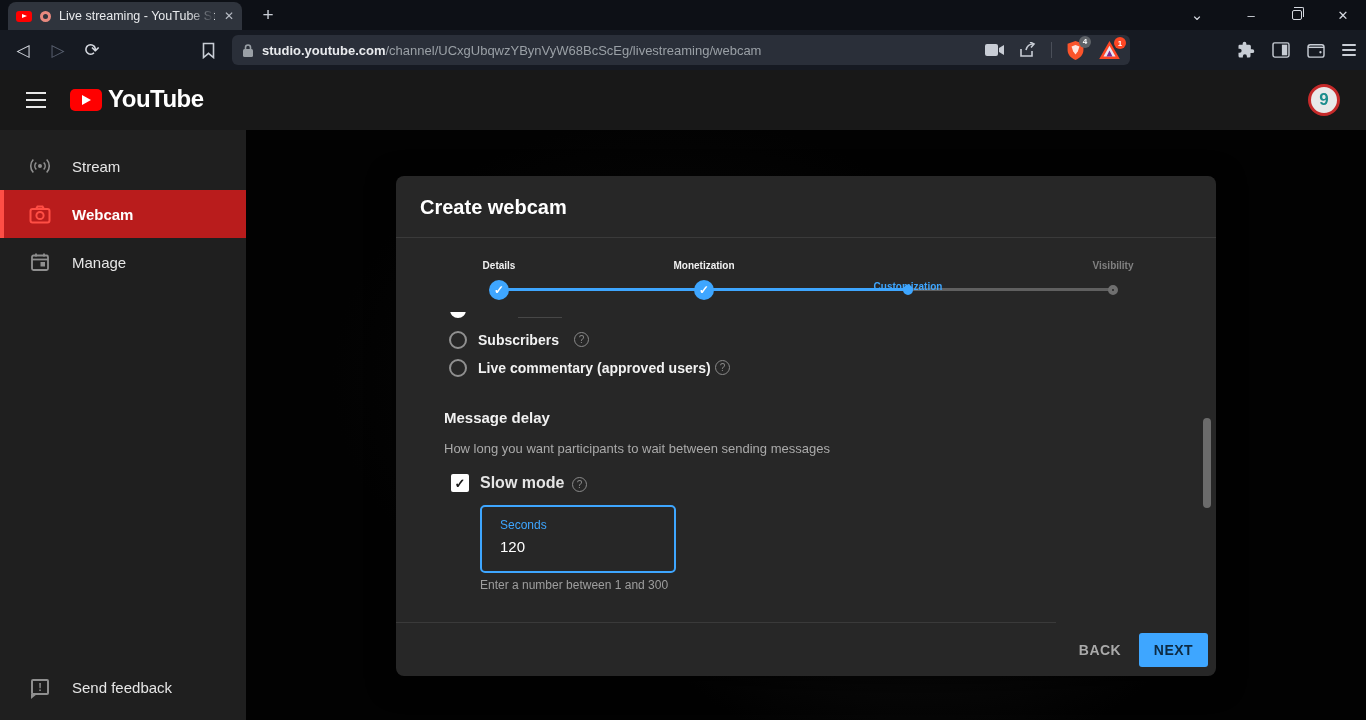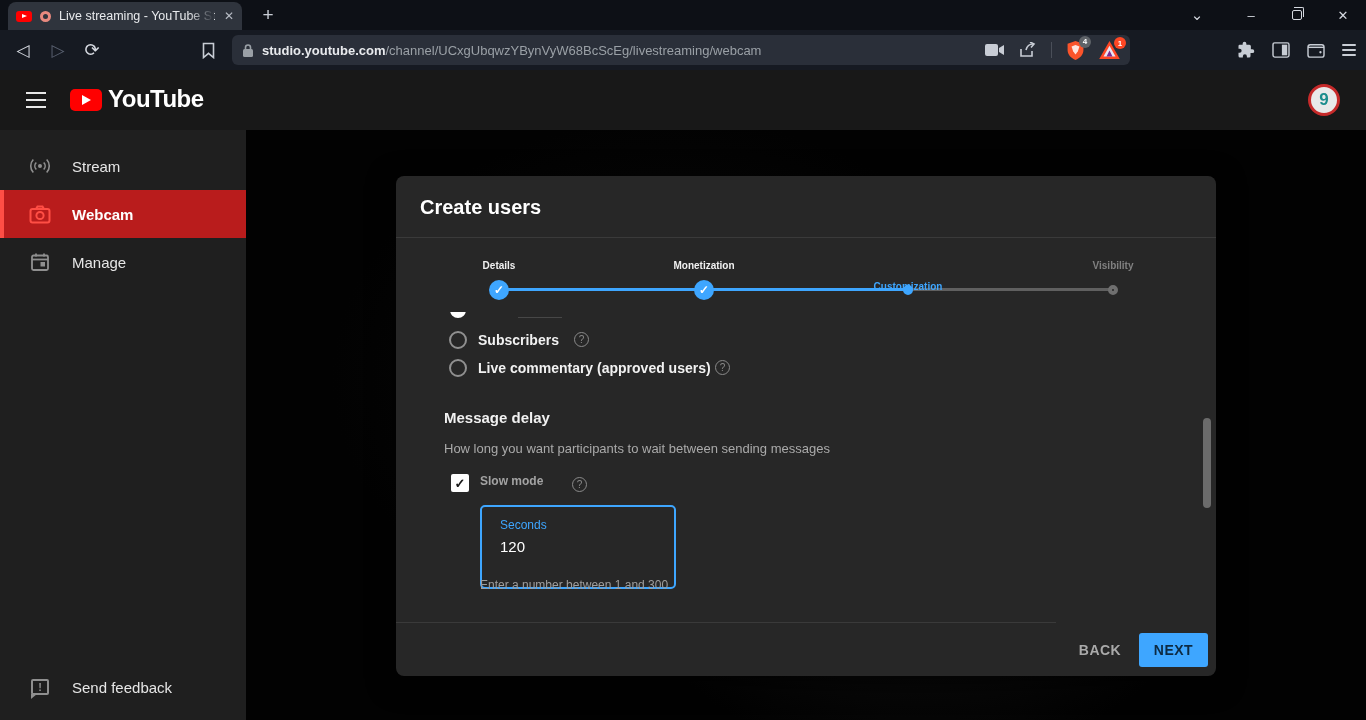--- a/index.html
+++ b/index.html
@@ -102,22 +102,22 @@
   .radio-row { position:absolute; left:0; width:820px; height:24px; display:flex; align-items:center; }
   .radio { position:absolute; left:53px; width:18px; height:18px; border:2px solid #909090; border-radius:50%; }
   .radio-lbl { position:absolute; left:82px; font-size:14px; font-weight:700; color:#f1f1f1; white-space:nowrap; }
   .help { width:15px; height:15px; border:1.5px solid #8a8a8a; border-radius:50%; color:#8a8a8a;
          font-size:10px; display:flex; align-items:center; justify-content:center; position:absolute; }
   .msg-title { position:absolute; left:48px; top:97px; font-size:15px; font-weight:700; color:#f1f1f1; }
   .msg-desc { position:absolute; left:48px; top:129px; font-size:13px; color:#aaaaaa; }
   .slow-row { position:absolute; left:0; top:159px; width:820px; height:24px; }
   .checkbox { position:absolute; left:55px; top:3px; width:18px; height:18px; background:#fff; border-radius:2px;
          color:#161616; font-size:13px; font-weight:700; display:flex; align-items:center; justify-content:center; }
-  .slow-lbl { position:absolute; left:84px; top:3px; font-size:12px; font-weight:700; color:#a3a3a3; }
-  .seconds-box { position:absolute; left:84px; top:193px; width:196px; height:84px; border:2px solid #3ea6ff; border-radius:5px; }
+  .slow-lbl { position:absolute; left:84px; top:3px; font-size:16px; font-weight:700; color:#e5e5e5; }
+  .seconds-box { position:absolute; left:84px; top:193px; width:196px; height:68px; border:2px solid #3ea6ff; border-radius:5px; }
   .seconds-lbl { position:absolute; left:18px; top:11px; font-size:12px; color:#3ea6ff; }
   .seconds-input { position:absolute; left:18px; top:31px; width:160px; background:transparent; border:none; outline:none;
          color:#fff; font-size:15px; font-family:"Liberation Sans", sans-serif; }
   .helper { position:absolute; left:84px; top:266px; font-size:12px; color:#9e9e9e; }
   .dlg-scroll { position:absolute; right:5px; top:242px; width:8px; height:90px; background:#6b6b6b; border-radius:4px; }
 
   
   .dlg-footer { position:absolute; left:0; top:446px; width:660px; height:54px; border-top:1px solid #3a3a3a; }
   .back-btn { position:absolute; left:672px; top:10px; width:64px; height:34px; background:transparent; border:none;
          color:#aaaaaa; font-size:14px; font-weight:700; letter-spacing:.5px; font-family:"Liberation Sans", sans-serif; }
@@ -264,21 +264,21 @@
           <span class="fb-icon">!</span>
         </span>
       <span class="lbl">Send feedback</span>
     </div>
   </div>
 
   <div class="main">
     <div class="dialog">
 
       <div class="dlg-header">
-        <div class="dlg-title">Create users</div>
+        <div class="dlg-title">Create webcam</div>
       </div>
 
       <div class="stepper">
         <div class="step-line blue" style="left:103px; width:409px;"></div>
         <div class="step-line gray" style="left:512px; width:205px;"></div>
         <div class="step-label done" style="left:103px;">Details</div>
         <div class="step-label done" style="left:308px;">Monetization</div>
         <div class="step-label active" style="left:512px;">Customization</div>
         <div class="step-label pending" style="left:717px;">Visibility</div>
         <div class="step-dot done" style="left:103px;">✓</div>

